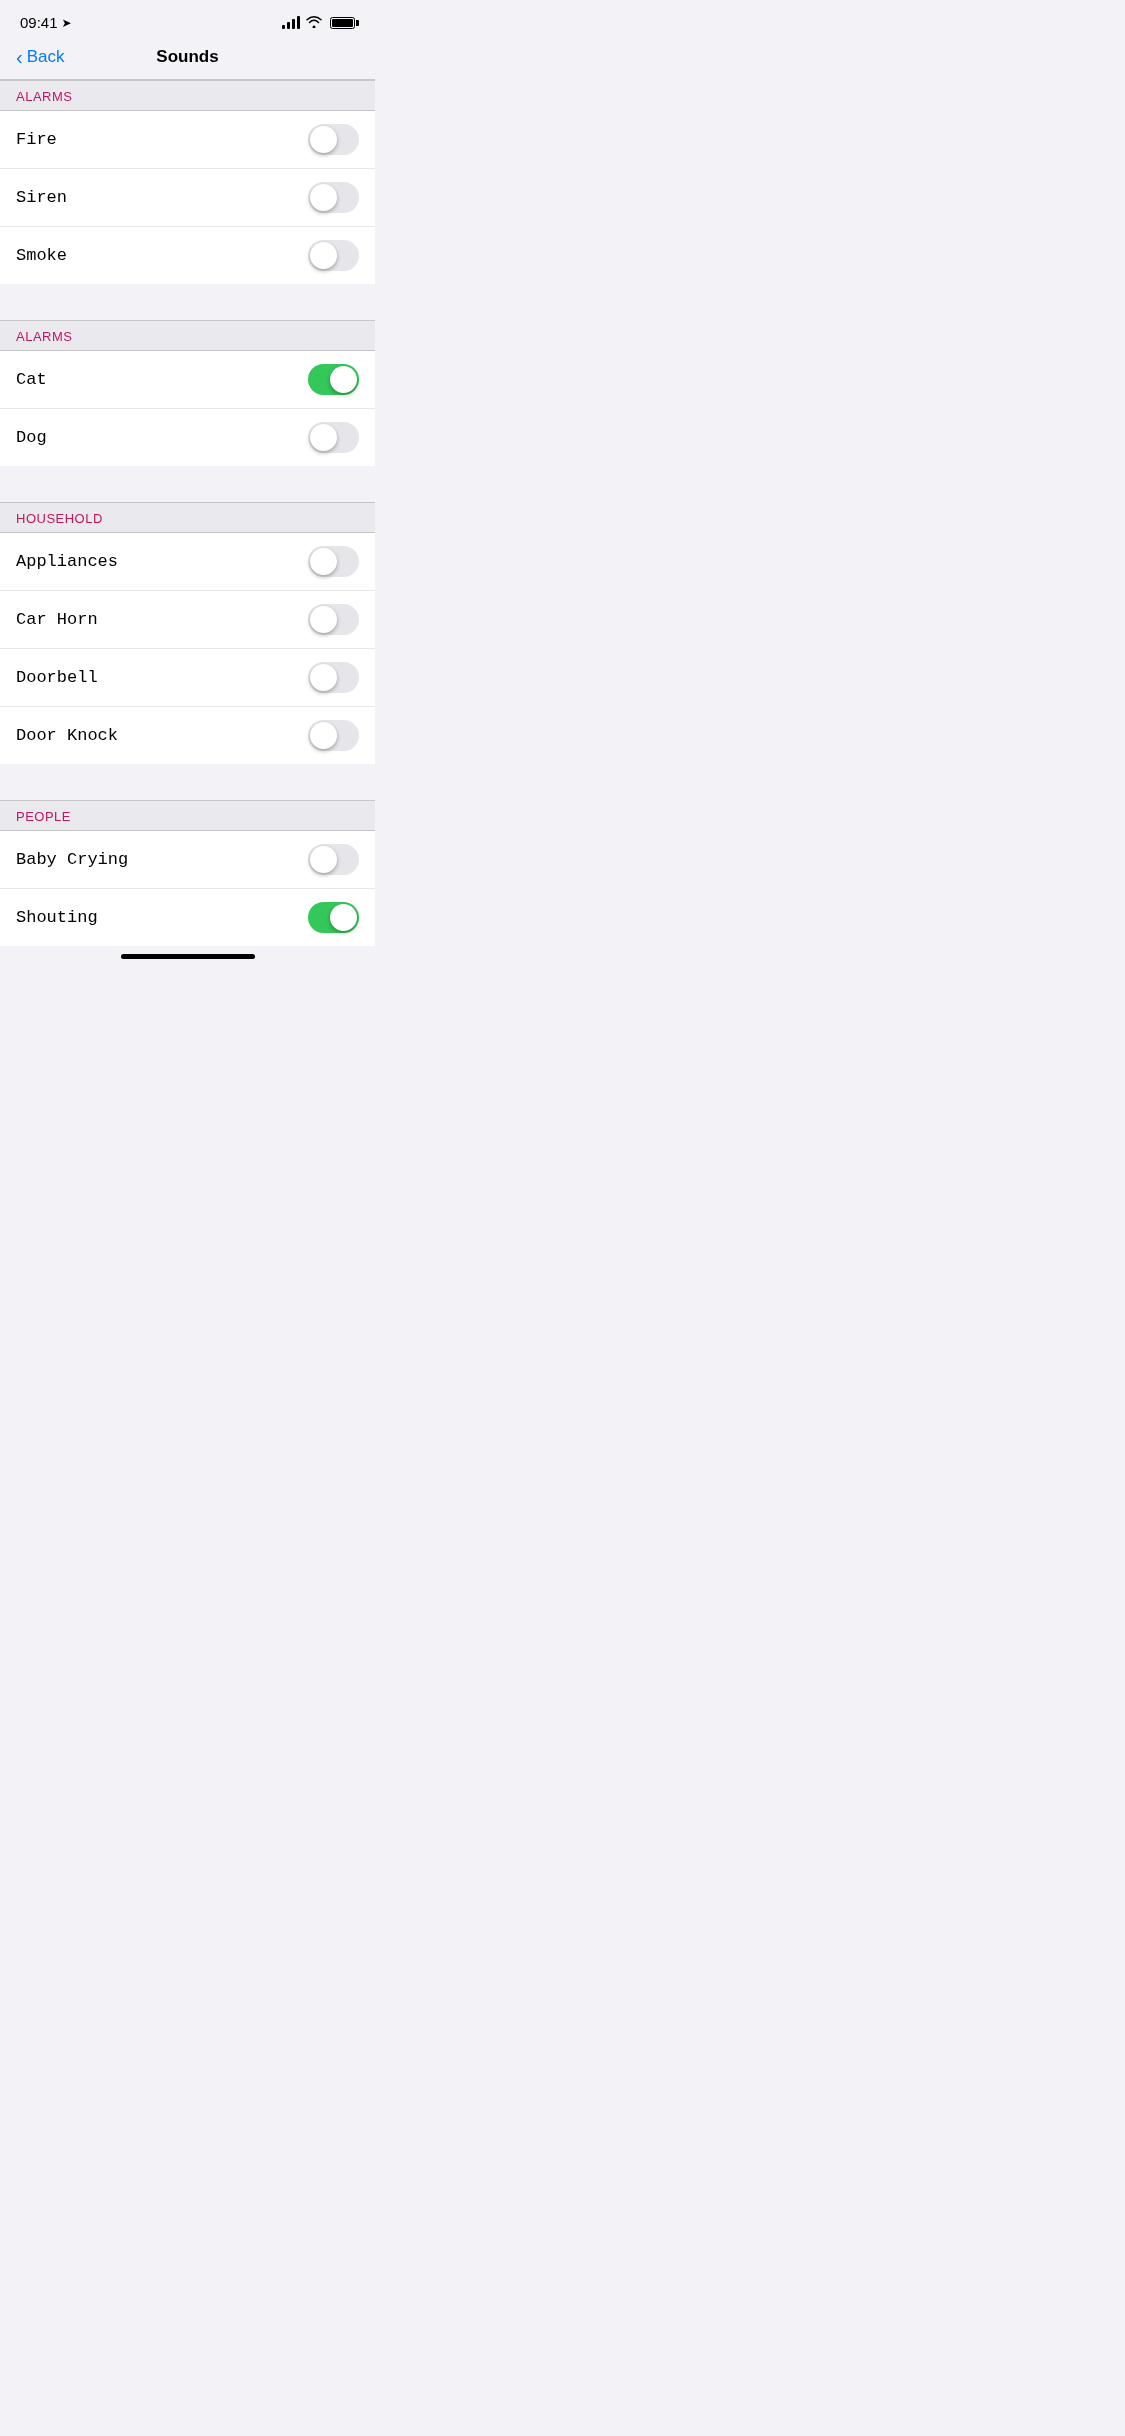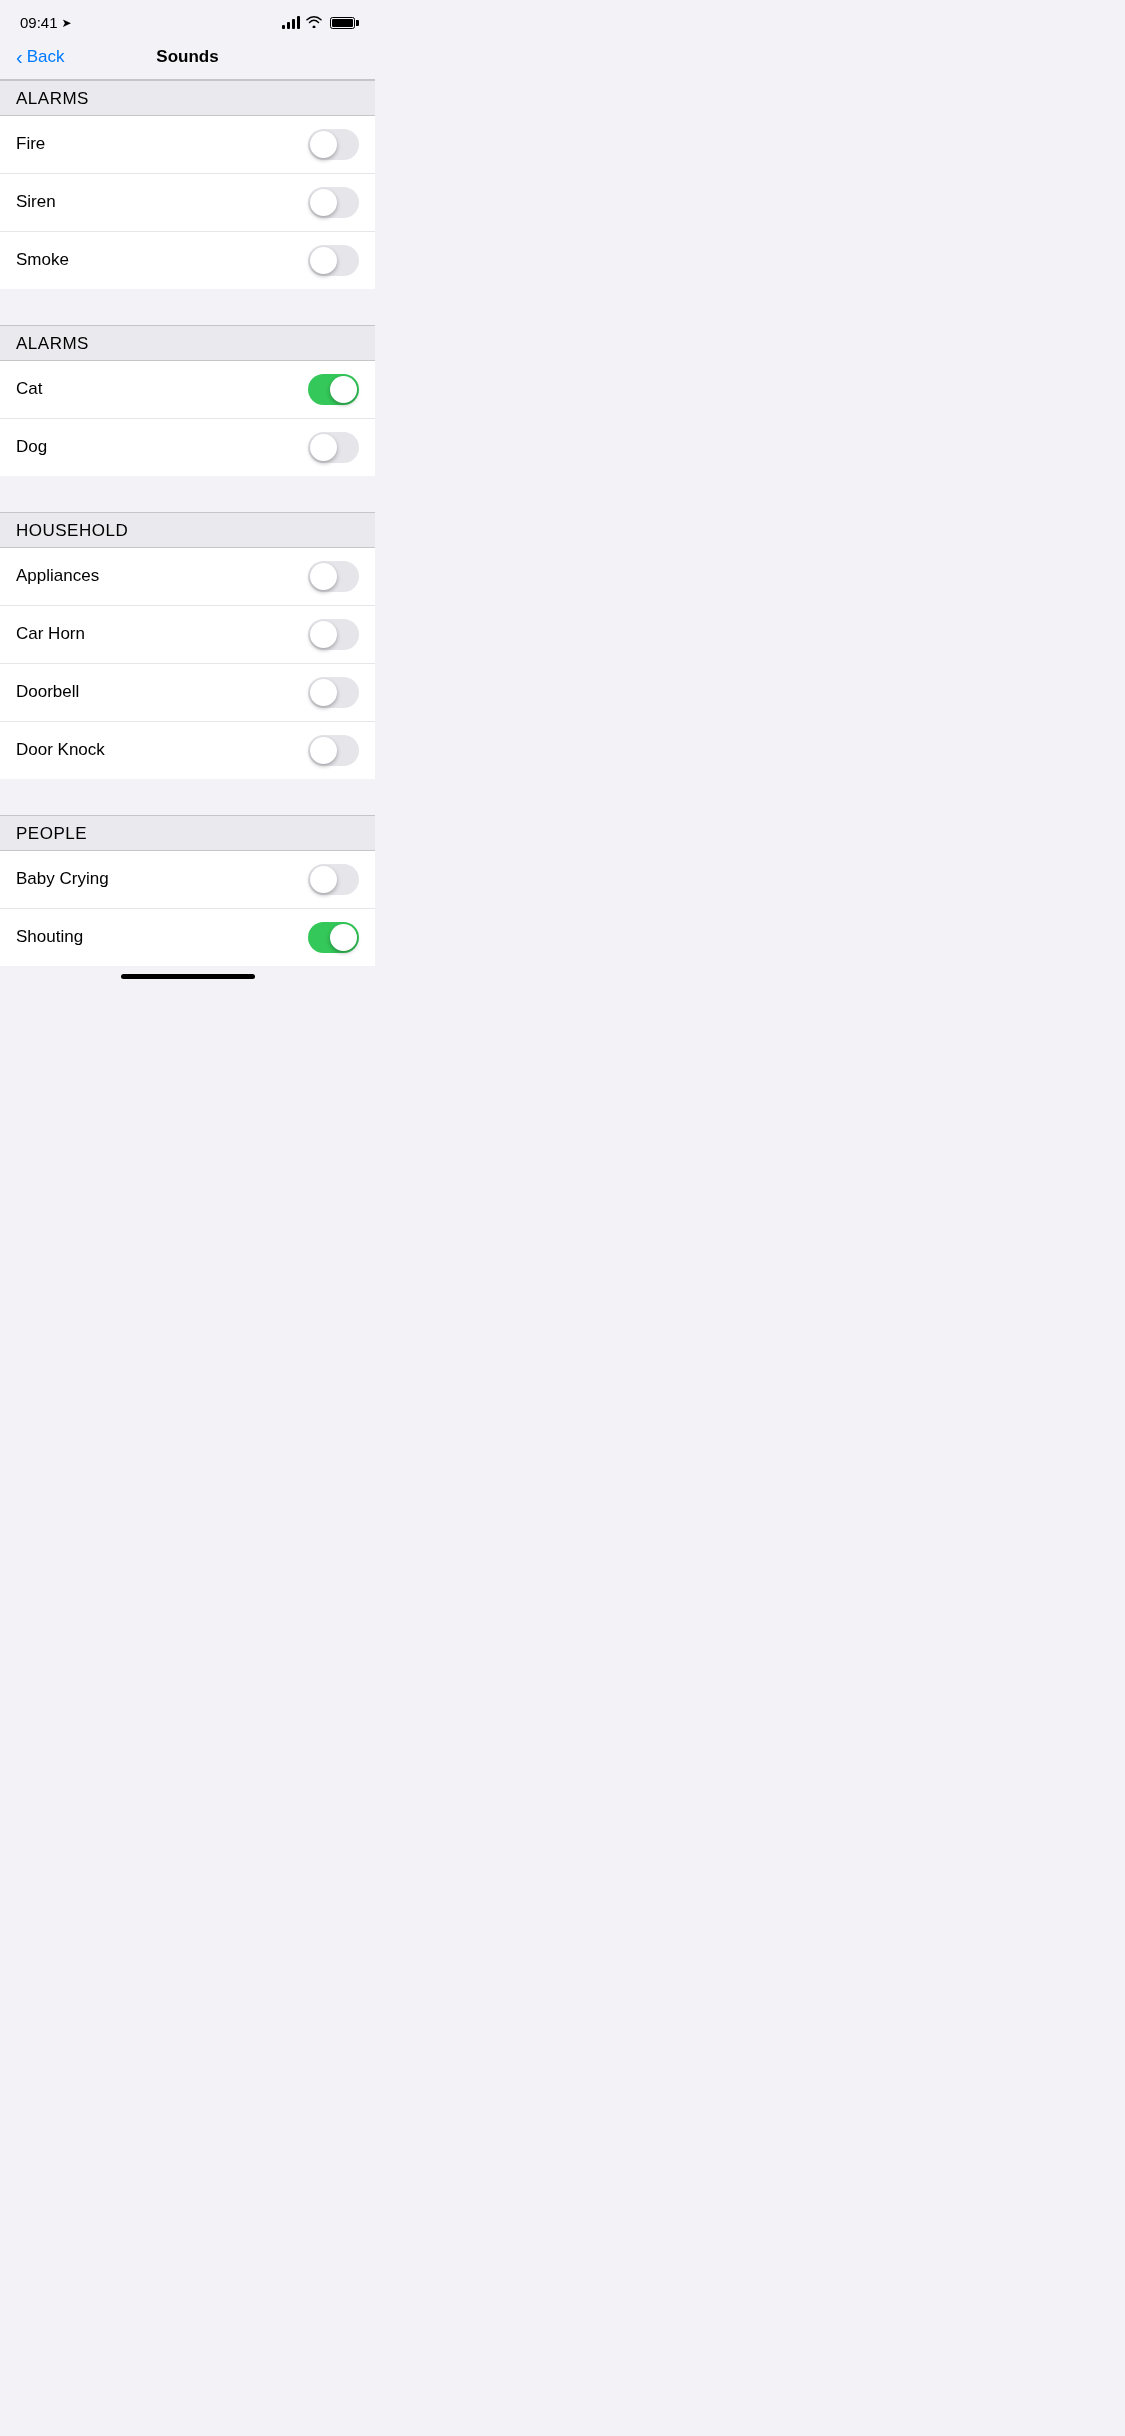--- a/index.html
+++ b/index.html
@@ -116,23 +116,23 @@
       font-size: 17px;
       font-weight: 600;
       color: #000;
       text-align: right;
     }
 
     
     .section-header {
       background: #e9e9ee;
       padding: 8px 16px 6px 16px;
-      font-size: 17px;
+      font-size: 13px;
       font-weight: 400;
-      color: #000000;
+      color: #be185d;
       letter-spacing: 0.5px;
       border-top: 0.5px solid #c6c6c8;
       border-bottom: 0.5px solid #c6c6c8;
     }
 
     
     .settings-list {
       background: #fff;
     }
 
@@ -145,20 +145,21 @@
       background: #fff;
     }
 
     .settings-row:last-child {
       border-bottom: none;
     }
 
     .row-label {
       font-size: 17px;
       color: #000;
+      font-family: Liberation Mono, monospace;
     }
 
     
     .toggle {
       width: 51px;
       height: 31px;
       border-radius: 16px;
       position: relative;
       cursor: pointer;
       transition: background 0.3s;

